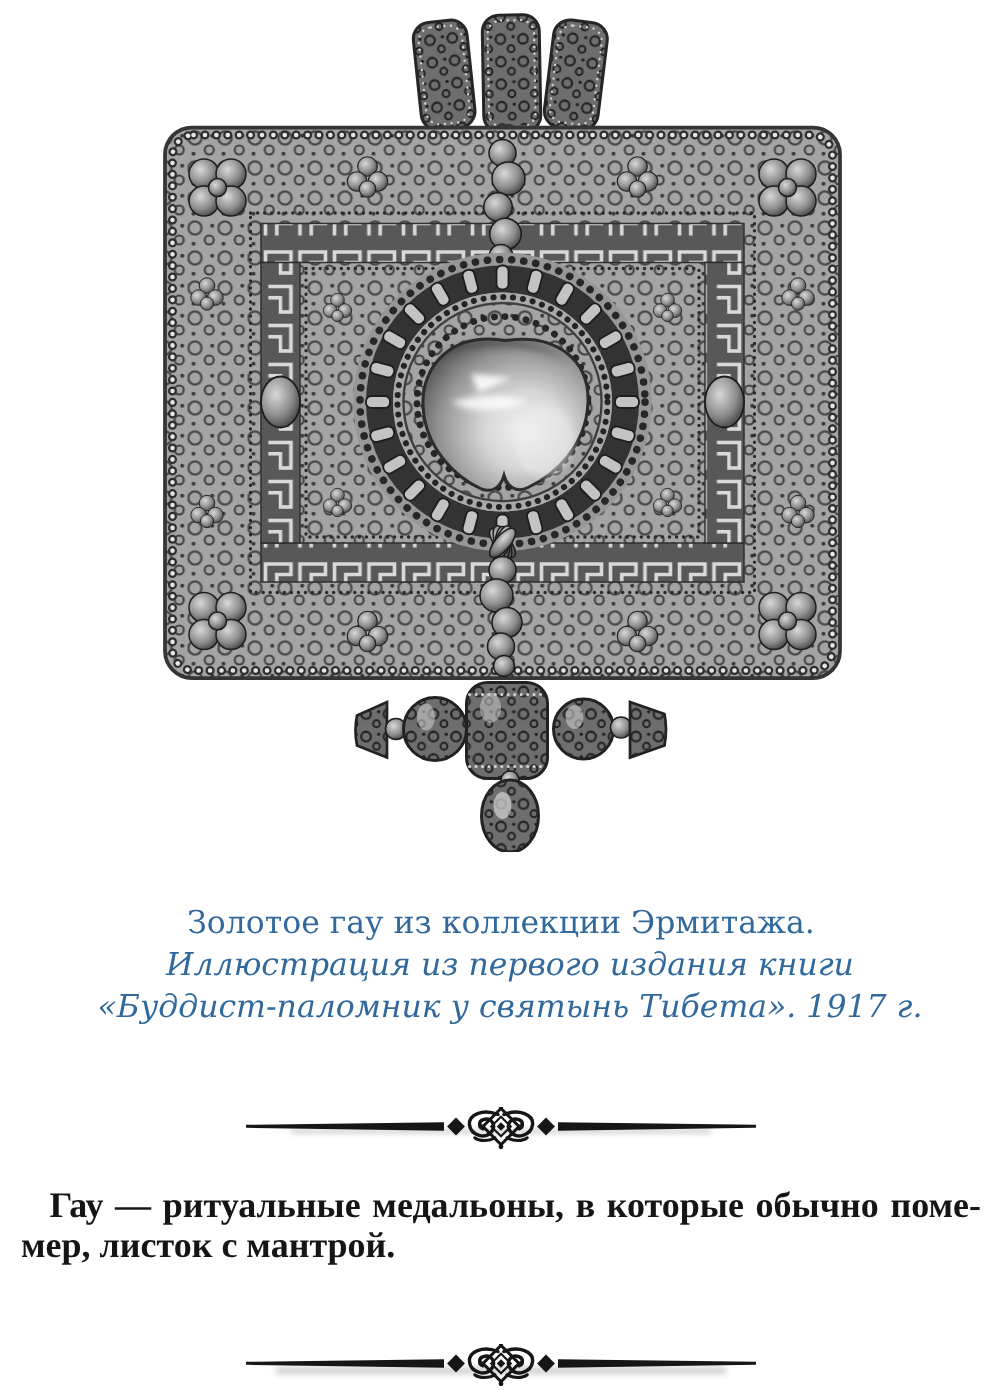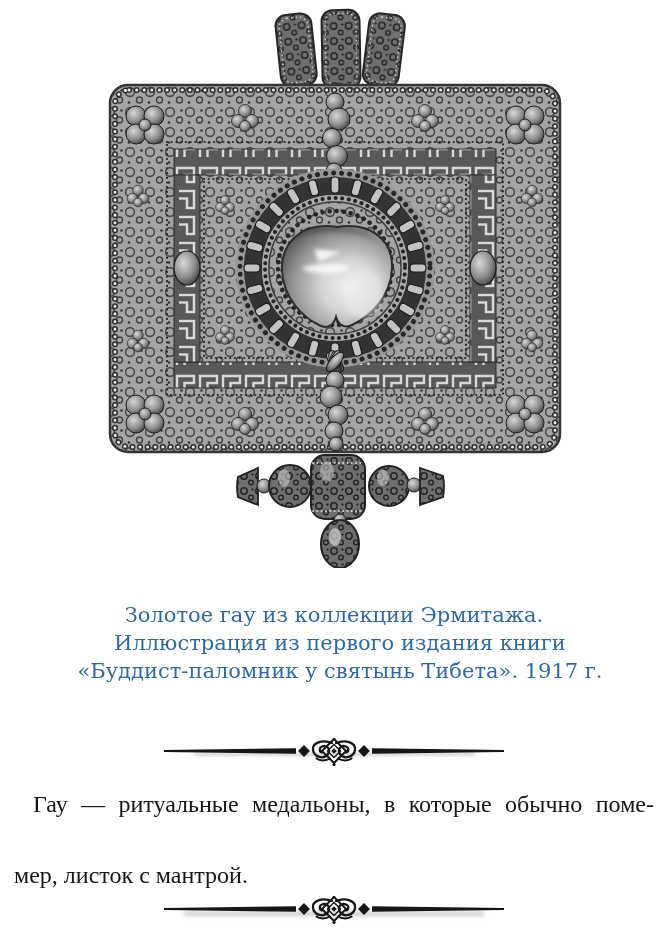--- a/index.html
+++ b/index.html
@@ -2,29 +2,29 @@
 <html><head>
 <meta charset="utf-8">
 <style>
   html,body{margin:0;padding:0;background:#ffffff;}
   .page{position:relative;width:668px;height:927px;background:#ffffff;overflow:hidden;
         font-family:"Liberation Serif",serif;}
   .amulet{position:absolute;left:105px;top:6px;width:460px;height:562px;}
   .caption{position:absolute;top:601px;left:0;width:668px;text-align:center;
            font-family:"DejaVu Serif",serif;font-size:21px;line-height:28px;color:#31699c;}
   .cap-line{white-space:nowrap;}
-  .cap-line.italic{padding-left:12px;}
+  .cap-line.italic{font-style:italic;padding-left:12px;}
   .divider{position:absolute;left:164px;width:340px;height:30px;}
   .divider.d1{top:738px;}
   .divider.d2{top:896px;}
   .bodytext{position:absolute;top:791px;left:14px;width:640px;
             font-family:"Liberation Serif",serif;font-size:24px;line-height:26.8px;color:#151515;}
-  .l{text-align:justify;text-align-last:justify;}
+  .l{text-align:justify;text-align-last:justify;font-weight:bold;}
   .l.first{text-indent:19px;}
-  .l.last{text-align:right;text-align-last:left;margin-top:44px;}
+  .l.last{text-align:right;text-align-last:left;}
 </style>
 </head>
 <body>
 
 <div class="page">
 
   <svg class="amulet" viewBox="0 0 460 562" xmlns="http://www.w3.org/2000/svg">
     <defs>
       <pattern id="fili" width="20" height="20" patternUnits="userSpaceOnUse">
         <rect width="20" height="20" fill="#a4a4a4"></rect>

